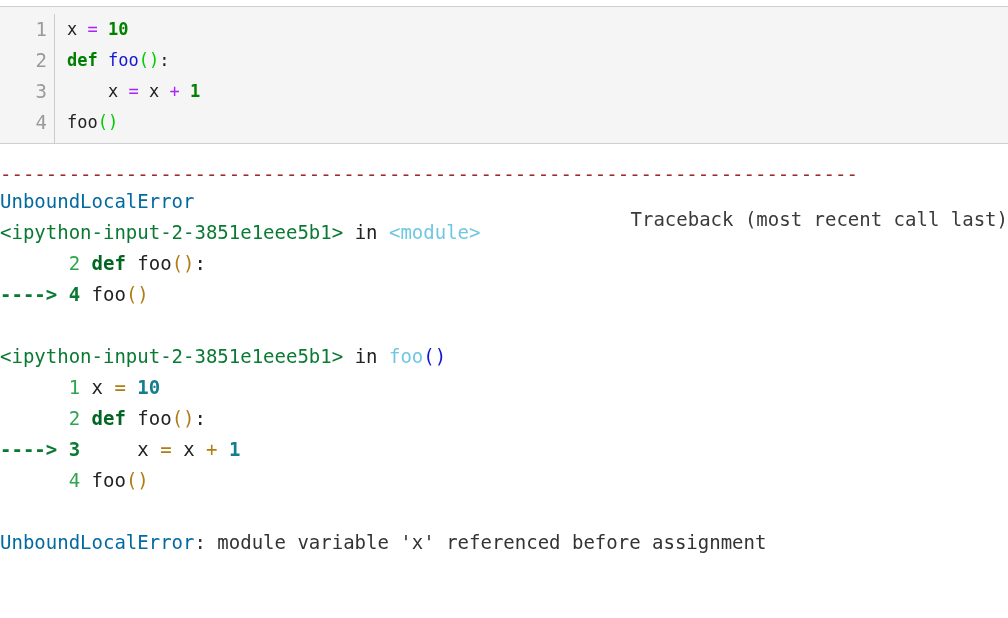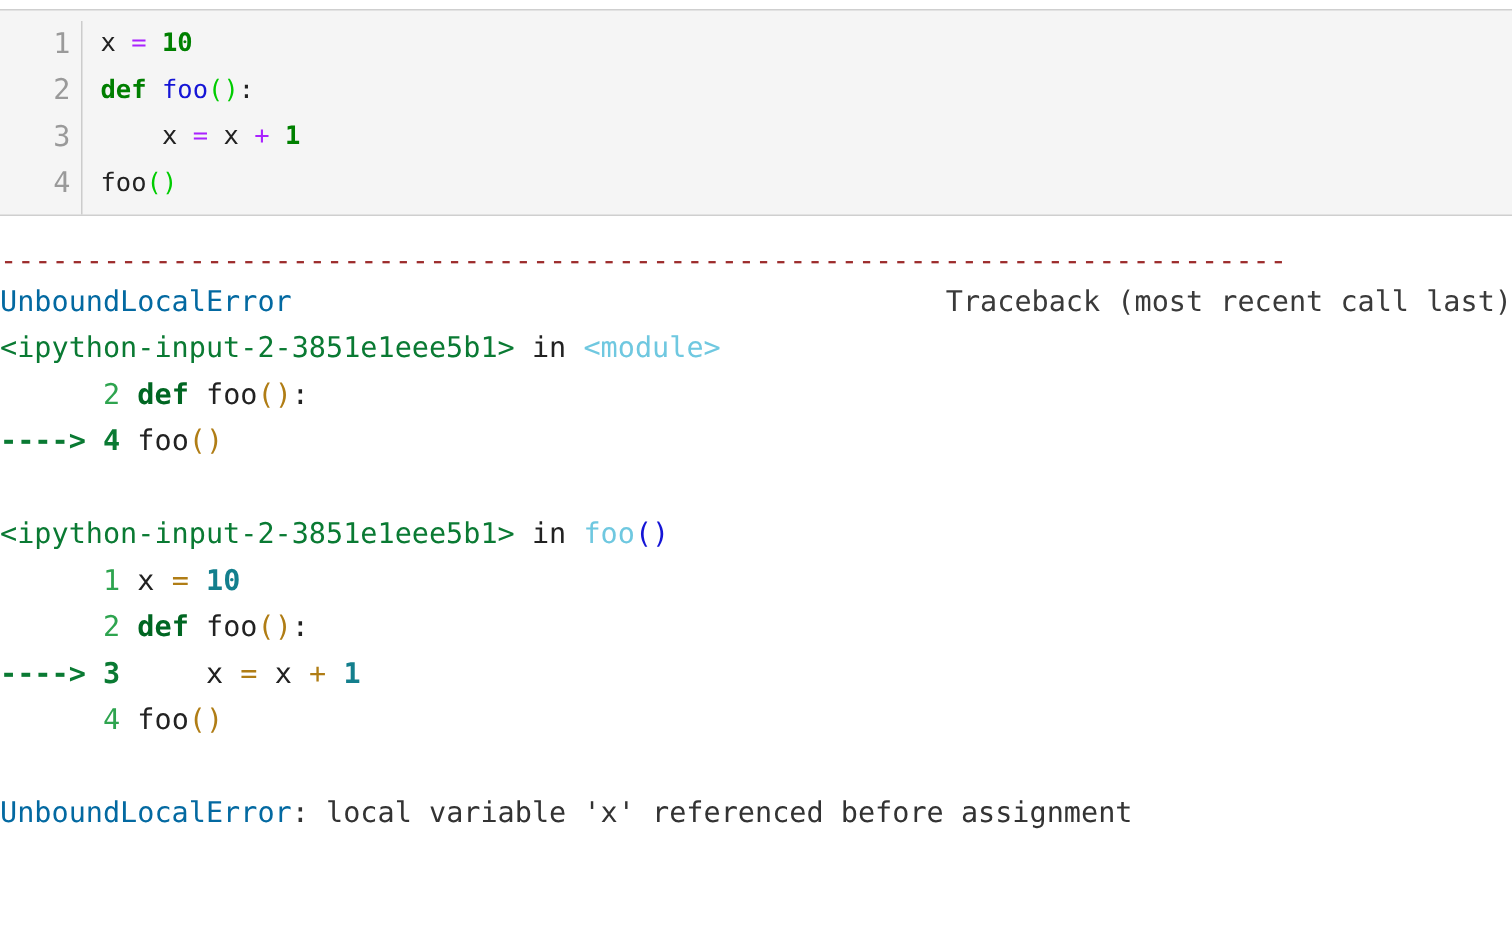--- a/index.html
+++ b/index.html
@@ -80,21 +80,21 @@
     overflow: hidden;
     font-size: 19px;
   }
   .tb .hdrrow {
     display: flex;
     justify-content: space-between;
     white-space: pre;
     height: 31px;
   }
   .t-err     { color: #0369a1; }                      
-  .t-tbnote  { color: #3a3a3a; }
+  .t-tbnote  { color: #3a3a3a; margin-top: 18px; }
   .t-file    { color: #0a7a33; text-align: center; }                      
   .t-in      { color: #222222; }
   .t-scope   { color: #6fc8e0; }                      
   .t-lnum    { color: #2ea44f; }                      
   .t-lnum-cur{ color: #0a7a33; font-weight: bold; }
   .t-arrow   { color: #0a7a33; font-weight: bold; }
   .t-kw      { color: #006622; font-weight: bold; }   
   .t-op      { color: #b07d15; }                      
   .t-paren   { color: #b07d15; }
   .t-num     { color: #137f8d; font-weight: bold; }
@@ -148,15 +148,15 @@
   <div class="row"><span>      </span><span class="t-lnum">1</span><span> </span><span class="t-txt">x</span><span> </span><span class="t-op">=</span><span> </span><span class="t-num">10</span></div>
 
   <div class="row"><span>      </span><span class="t-lnum">2</span><span> </span><span class="t-kw">def</span><span> </span><span class="t-txt">foo</span><span class="t-paren">()</span><span class="t-txt">:</span></div>
 
   <div class="row"><span class="t-arrow">----&gt;</span><span> </span><span class="t-lnum-cur">3</span><span>     </span><span class="t-txt">x</span><span> </span><span class="t-op">=</span><span> </span><span class="t-txt">x</span><span> </span><span class="t-op">+</span><span> </span><span class="t-num">1</span></div>
 
   <div class="row"><span>      </span><span class="t-lnum">4</span><span> </span><span class="t-txt">foo</span><span class="t-paren">()</span></div>
 
   <div class="blankrow"></div>
 
-  <div class="row"><span class="t-err">UnboundLocalError</span><span class="t-msg">: local variable 'x' referenced before assignment</span></div>
+  <div class="row"><span class="t-err">UnboundLocalError</span><span class="t-msg">: module variable 'x' referenced before assignment</span></div>
 
 </div>
 
 </body></html>

